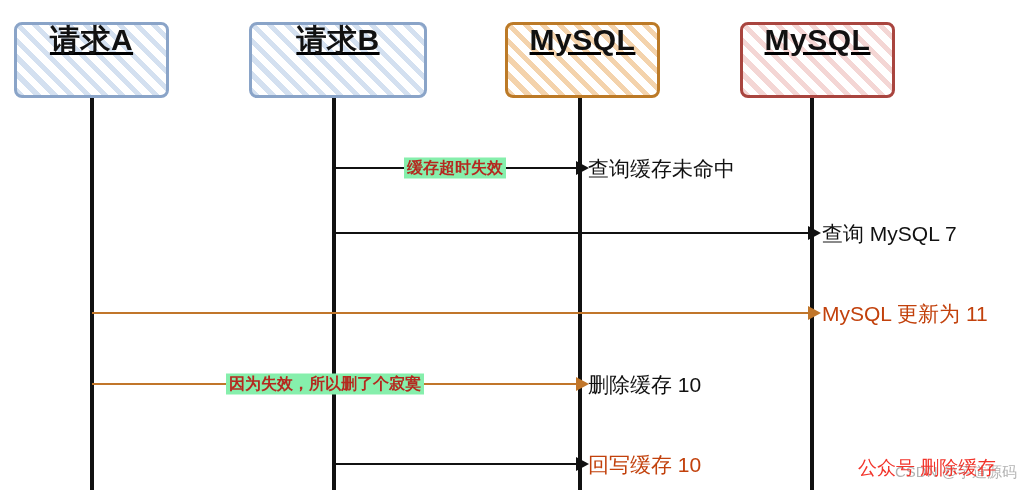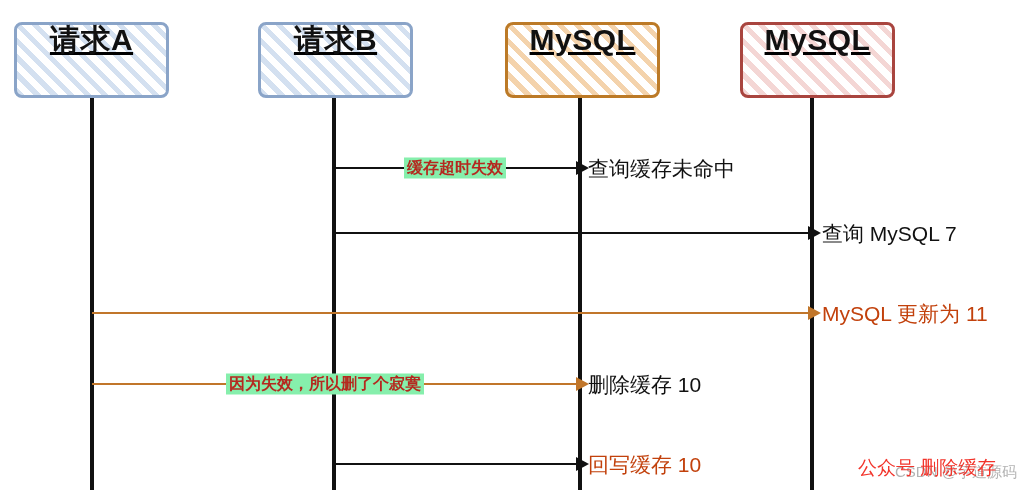--- a/index.html
+++ b/index.html
@@ -144,21 +144,21 @@
     <div class="msg-line orange" style="left: 92px; top: 383px; width: 486px;"></div>
     <div class="arrow-head orange" style="left: 576px; top: 377px;"></div>
     <div class="msg-label" style="left: 325px; top: 384px;">因为失效，所以删了个寂寞</div>
     <div class="endpoint-text black" style="left: 588px; top: 384px;">删除缓存 10</div>
     <div class="msg-line black" style="left: 334px; top: 463px; width: 244px;"></div>
     <div class="arrow-head black" style="left: 576px; top: 457px;"></div>
     <div class="endpoint-text orange" style="left: 588px; top: 464px;">回写缓存 10</div>
     <div class="actor-box blue" style="left: 14px; top: 22px; width: 155px; height: 76px;">
       <div class="actor-label">请求A</div>
     </div>
-    <div class="actor-box blue" style="left: 258px; top: 22px; width: 155px; height: 76px;">
+    <div class="actor-box blue" style="left: 249px; top: 22px; width: 178px; height: 76px;">
       <div class="actor-label">请求B</div>
     </div>
     <div class="actor-box orange" style="left: 505px; top: 22px; width: 155px; height: 76px;">
       <div class="actor-label">MySQL</div>
     </div>
     <div class="actor-box red" style="left: 740px; top: 22px; width: 155px; height: 76px;">
       <div class="actor-label">MySQL</div>
     </div>
     <div class="watermark-csdn" style="left: 895px; top: 464px;">CSDN @芋道源码</div>
     <div class="watermark" style="left: 858px; top: 458px;">公众号 删除缓存</div>

